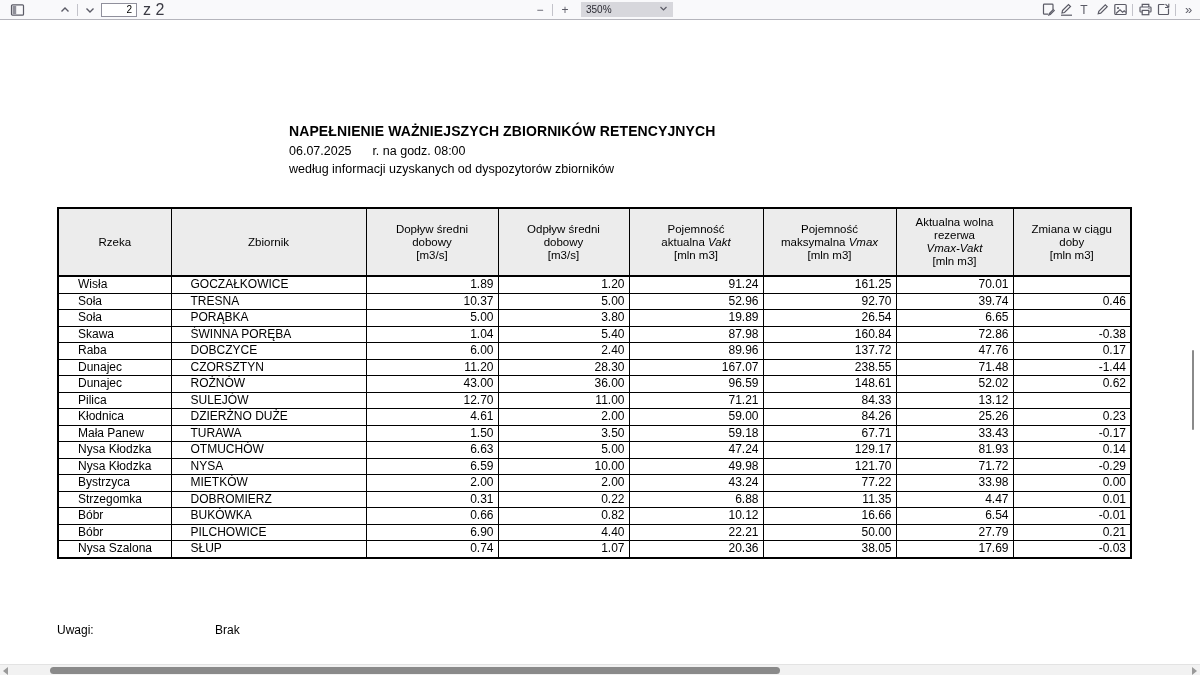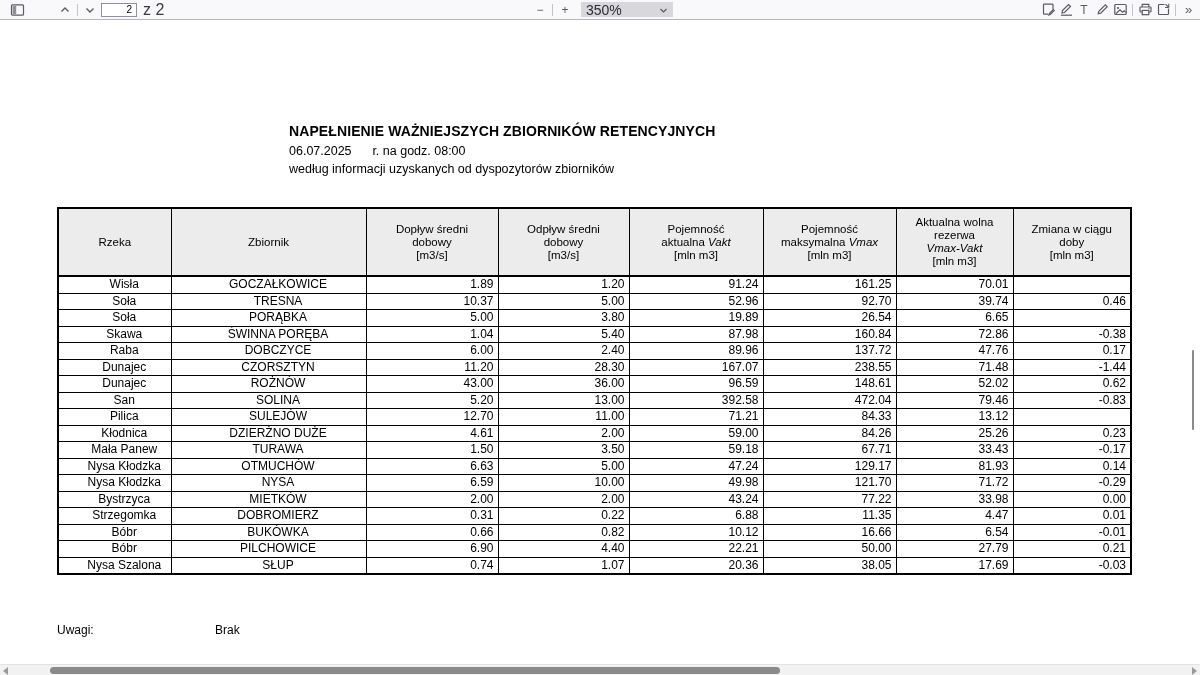--- a/index.html
+++ b/index.html
@@ -13,39 +13,39 @@
   .tb-nav{position:absolute;left:56px;display:flex;align-items:center}
   .tb-center{position:absolute;left:531px;display:flex;align-items:center}
   .tb-right{position:absolute;right:3px;display:flex;align-items:center}
   .tb-btn{display:flex;align-items:center;justify-content:center;width:18px;height:17px;
     color:#5b5b66;cursor:default;border-radius:2px}
   .tb-btn svg{display:block}
   .tb-divider{width:1px;height:12px;background:#c3c3ca;margin:0 3px}
   .page-input{width:28px;height:12px;border:1px solid #90909c;background:#fff;
     font-size:10px;font-family:"Liberation Sans",sans-serif;text-align:right;padding:0 4px 0 2px;margin:0 2px}
   .of-label{font-size:16px;color:#3b3b44;margin-left:4px;white-space:pre}
-  .zoom-select{display:flex;align-items:flex-start;justify-content:space-between;width:82px;height:15px;
-    background:#d7d7dc;font-size:14px;color:#2b2b33;padding:0 5px;margin-left:7px}
+  .zoom-select{display:flex;align-items:center;justify-content:space-between;width:82px;height:15px;
+    background:#d7d7dc;font-size:10px;color:#2b2b33;padding:0 5px;margin-left:7px}
   .glyph{font-size:12px;color:#5b5b66;line-height:1}
   .glyph-T{font-size:12px;font-weight:400}
   .glyph-more{font-size:13px;letter-spacing:-1px}
 
   
   .doc-center{position:absolute;top:123px;left:289px;width:800px;color:#000}
   .doc-title{font-size:14px;font-weight:bold;letter-spacing:.1px}
   .doc-date{font-size:12.5px;margin-top:5px;white-space:pre}
   .doc-sub{font-size:12.5px;margin-top:4px}
 
   .data-table{position:absolute;left:57px;top:207px;border-collapse:collapse;table-layout:fixed;
     border:2px solid #000;color:#000}
   .data-table th,.data-table td{border:1px solid #000;overflow:hidden;white-space:nowrap;padding:0}
   .data-table thead th{background:#ececec;font-weight:normal;font-size:11.5px;height:66px;
     vertical-align:middle;text-align:center;border-bottom:2px solid #000;line-height:13px}
   .data-table td{height:15.5px;line-height:15px;font-size:12px}
-  .data-table td.left{text-align:center;padding-left:19px}
+  .data-table td.left{text-align:left;padding-left:19px}
   .data-table td.num{text-align:right;padding-right:4px}
 
   .notes{position:absolute;left:57px;top:623px;font-size:12px;color:#000}
   .notes-label{font-weight:normal}
   .notes-value{margin-left:118px}
 
   
   .hscroll{position:absolute;left:0;bottom:0;width:1200px;height:11px;background:#f2f2f2;
     border-top:1px solid #e3e3e3;box-sizing:border-box}
   .hthumb{position:absolute;left:50px;top:2px;width:730px;height:7px;background:#8a8a8a;border-radius:4px}
@@ -295,30 +295,20 @@
           <td class="left">Dunajec</td>
           <td class="left">ROŻNÓW</td>
           <td class="num">43.00</td>
           <td class="num">36.00</td>
           <td class="num">96.59</td>
           <td class="num">148.61</td>
           <td class="num">52.02</td>
           <td class="num">0.62</td>
         </tr>
         <tr>
-          <td class="left">San</td>
-          <td class="left">SOLINA</td>
-          <td class="num">5.20</td>
-          <td class="num">13.00</td>
-          <td class="num">392.58</td>
-          <td class="num">472.04</td>
-          <td class="num">79.46</td>
-          <td class="num">-0.83</td>
-        </tr>
-        <tr>
           <td class="left">Pilica</td>
           <td class="left">SULEJÓW</td>
           <td class="num">12.70</td>
           <td class="num">11.00</td>
           <td class="num">71.21</td>
           <td class="num">84.33</td>
           <td class="num">13.12</td>
           <td class="num"></td>
         </tr>
         <tr>

